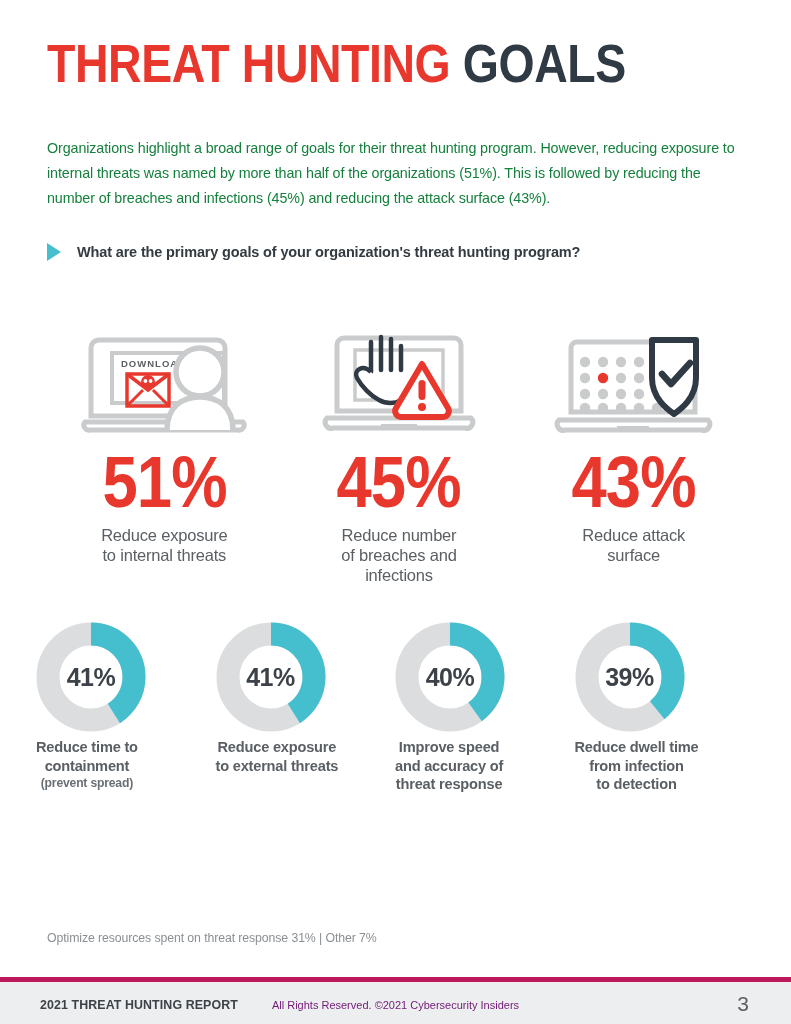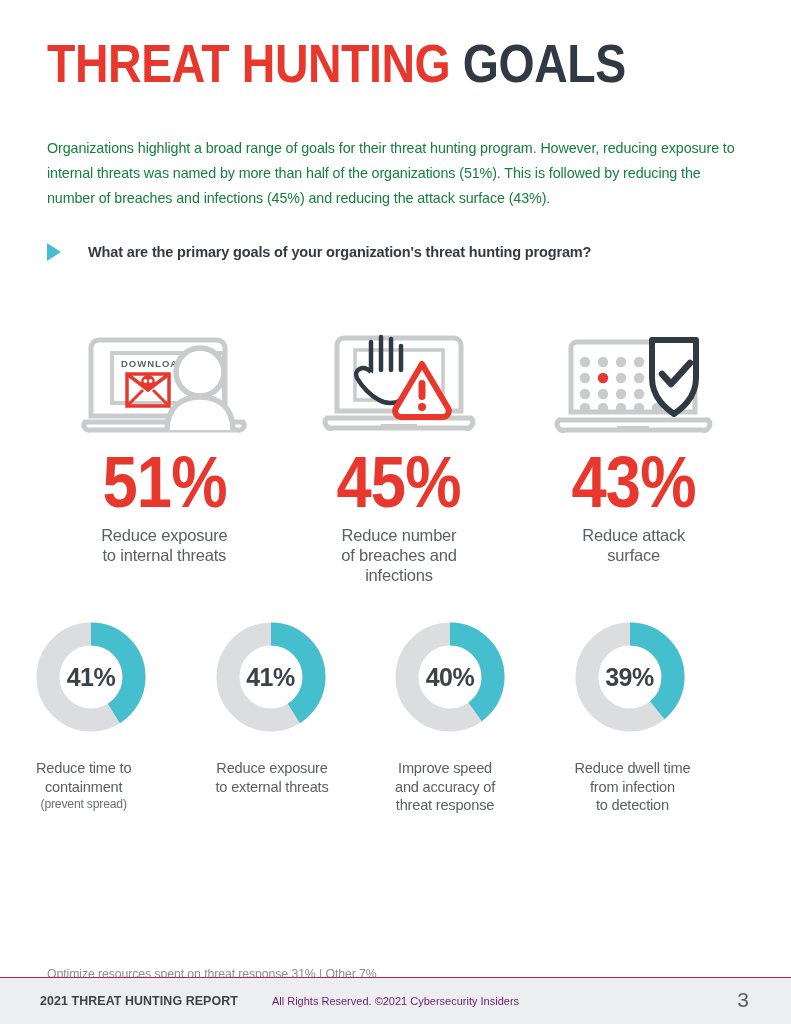--- a/index.html
+++ b/index.html
@@ -49,21 +49,21 @@
     letter-spacing: -0.1px;
   }
 
   
   .question-row {
     position: absolute;
     left: 47px;
     top: 243px;
     display: flex;
     align-items: center;
-    gap: 27px;
+    gap: 16px;
   }
   .tri-icon {
     width: 0; height: 0;
     border-left: 14px solid #45BFCE;
     border-top: 9px solid transparent;
     border-bottom: 9px solid transparent;
     flex: none;
   }
   .question-text {
     font-size: 14.5px;
@@ -133,54 +133,54 @@
     display: flex;
     align-items: center;
     justify-content: center;
     font-family: "Liberation Sans Narrow", "Liberation Sans", sans-serif;
     font-size: 25px;
     font-weight: 700;
     color: #3C4248;
     letter-spacing: -0.5px;
   }
   .donut-label {
-    margin-top: 27px;
+    margin-top: 6px;
     font-size: 14.6px;
     line-height: 18.5px;
     color: #5A5F64;
     text-align: center;
     letter-spacing: -0.2px;
+    font-weight: bold;
   }
   .donut-sub {
     font-size: 12.2px;
     line-height: 16px;
     color: #6A6F74;
     text-align: center;
   }
 
   
   .footnote {
     position: absolute;
     left: 47px;
     top: 931px;
     font-size: 12.3px;
     color: #8A8F94;
     letter-spacing: -0.1px;
-    margin-top: 36px;
   }
 
   
   .footer {
     position: absolute;
     left: 0;
     bottom: 0;
     width: 791px;
     height: 47px;
     background: #EDEEEF;
-    border-top: 1px solid #be185d;
+    border-top: 5px solid #be185d;
   }
   .footer-left {
     position: absolute;
     left: 40px;
     top: 16px;
     font-size: 12.4px;
     font-weight: 700;
     color: #3C4248;
     letter-spacing: 0.1px;
   }

